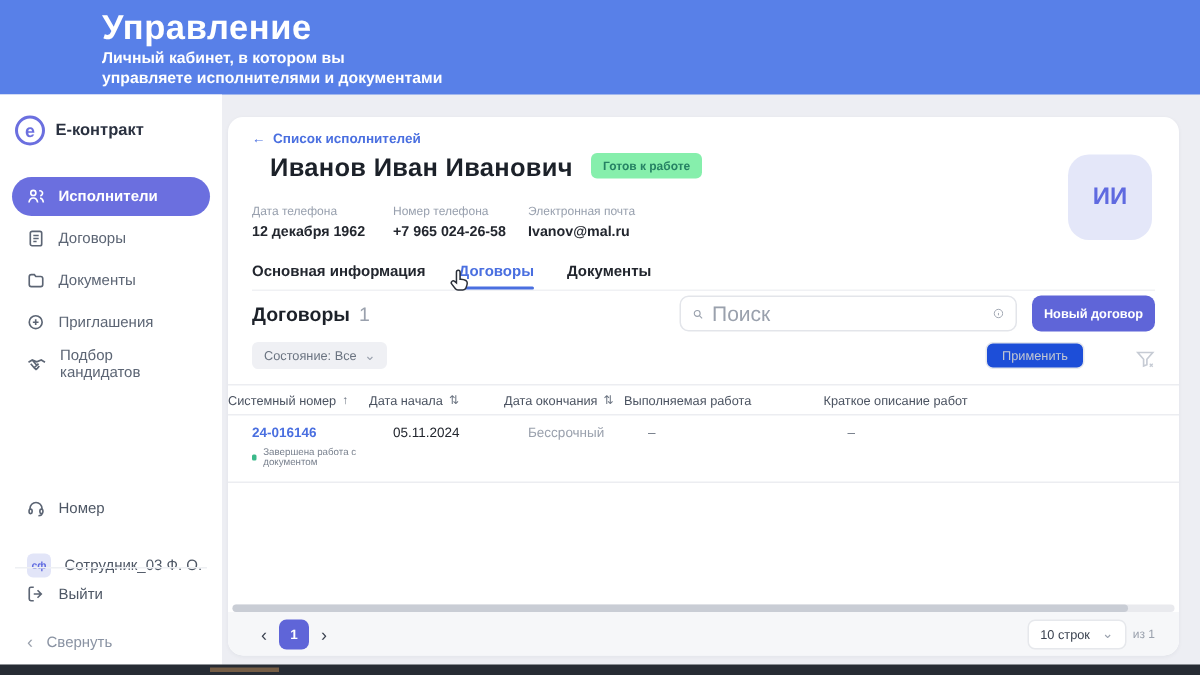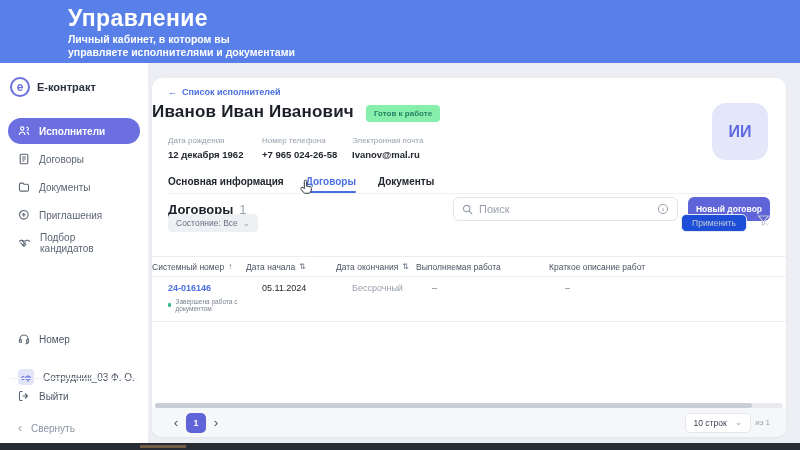--- a/index.html
+++ b/index.html
@@ -25,46 +25,46 @@
   .side-row { position:absolute; left:18px; display:flex; align-items:center; gap:9px; font-size:10px; color:#4E5765; cursor:pointer; }
   .user-badge { width:16px; height:16px; border-radius:4px; background:#E2E5F8; color:#5F6AE0; font-size:7px; font-weight:bold;
     display:flex; align-items:center; justify-content:center; }
   .side-div { position:absolute; left:10px; right:10px; top:315px; border-top:1px solid #EEF0F3; }
   .chev { color:#9AA1AD; font-size:12px; line-height:1; }
 
   
   .card { position:absolute; left:152px; top:78px; width:634px; height:359px; background:#fff; border-radius:10px;
     box-shadow:0 1px 3px rgba(25,35,65,.05); }
   .back-link { position:absolute; left:16px; top:9px; font-size:9px; font-weight:bold; color:#4A6FE0; display:flex; gap:5px; align-items:center; cursor:pointer; }
-  .person-row { position:absolute; left:0; top:24px; display:flex; align-items:flex-end; gap:12px; }
+  .person-row { position:absolute; left:28px; top:24px; display:flex; align-items:flex-start; gap:12px; }
   .person-name { font-size:17px; font-weight:bold; color:#1C2129; letter-spacing:.2px; }
   .status-badge { background:#86efac; color:#268264; font-size:8px; font-weight:bold; padding:4px 8px; border-radius:4px; }
   .fields { position:absolute; left:16px; top:58px; display:flex; }
   .field { margin-right:0; }
   .field:nth-child(1){ width:94px; } .field:nth-child(2){ width:90px; }
   .f-label { font-size:8px; color:#98A0AE; margin-bottom:4px; }
   .f-value { font-size:9.5px; color:#22262E; font-weight:600; }
   .avatar { position:absolute; right:18px; top:25px; width:56px; height:57px; border-radius:14px; background:#E4E7F9;
     color:#5F6AE0; font-size:16px; font-weight:bold; display:flex; align-items:center; justify-content:center; }
   .tabs { position:absolute; left:16px; right:16px; top:98px; height:18px; display:flex; gap:22px; border-bottom:1px solid #F0F1F4; }
   .tab { font-size:10px; font-weight:bold; color:#22262E; cursor:pointer; position:relative; padding-bottom:6px; }
   .tab.active { color:#4A6FE0; }
   .tab.active::after { content:""; position:absolute; left:0; right:0; bottom:0; height:2px; background:#4A6FE0; border-radius:1px; }
 
   .section-row { position:absolute; left:16px; right:16px; top:119px; height:24px; display:flex; align-items:center; }
   .section-title { font-size:13px; font-weight:bold; color:#1C2129; }
   .section-count { font-size:13px; color:#9AA1AD; margin-left:6px; }
   .search-box { position:absolute; right:92px; width:225px; height:24px; border:1px solid #E3E5EA; border-radius:6px;
     display:flex; align-items:center; padding:0 8px; gap:6px; background:#fff; }
-  .search-box input { border:none; outline:none; flex:1; font-size:11px; color:#3A4250; font-family:inherit; }
+  .search-box input { border:none; outline:none; flex:1; font-size:14px; color:#3A4250; font-family:inherit; }
   .search-box input::placeholder { color:#9AA1AD; }
   .new-btn { position:absolute; right:0; width:82px; height:24px; background:#5F65D8; color:#fff; border:none; border-radius:6px;
     font-size:8.5px; font-weight:bold; cursor:pointer; font-family:inherit; }
 
-  .filter-row { position:absolute; left:16px; right:16px; top:136px; height:18px; display:flex; align-items:flex-start; }
+  .filter-row { position:absolute; left:16px; right:16px; top:150px; height:18px; display:flex; align-items:flex-end;gap:24px; }
   .chip { background:#EFF0F4; border-radius:4px; height:18px; display:flex; align-items:center; gap:5px; padding:0 8px;
     font-size:8.5px; color:#6A7380; cursor:pointer; }
   .apply-btn { margin-left:auto; height:18px; padding:0 10px; background:#1d4ed8; border:1px solid #E6E8EC; border-radius:5px;
     color:#C3C8D2; font-size:8.5px; font-family:inherit; }
   .funnel { margin-left:10px; color:#C6CBD4; cursor:pointer; display:flex; }
 
   .t-head { position:absolute; left:0; right:0; top:178px; display:grid; grid-template-columns:94px 90px 80px 133px 1fr;
     padding:0 0; height:21px; align-items:center; border-top:1px solid #ECEDF1; border-bottom:1px solid #ECEDF1;
     color:#4A5260; font-size:8.5px; }
   .th { display:flex; align-items:center; gap:4px; }
@@ -185,21 +185,21 @@
     <span>Список исполнителей</span>
   </div>
 
   <div class="person-row">
     <span class="person-name">Иванов Иван Иванович</span>
     <span class="status-badge">Готов к работе</span>
   </div>
 
   <div class="fields">
     <div class="field">
-      <div class="f-label">Дата рождения</div>
+      <div class="f-label">Дата телефона</div>
       <div class="f-value">12 декабря 1962</div>
     </div>
     <div class="field">
       <div class="f-label">Номер телефона</div>
       <div class="f-value">+7 965 024-26-58</div>
     </div>
     <div class="field">
       <div class="f-label">Электронная почта</div>
       <div class="f-value">Ivanov@mal.ru</div>
     </div>

